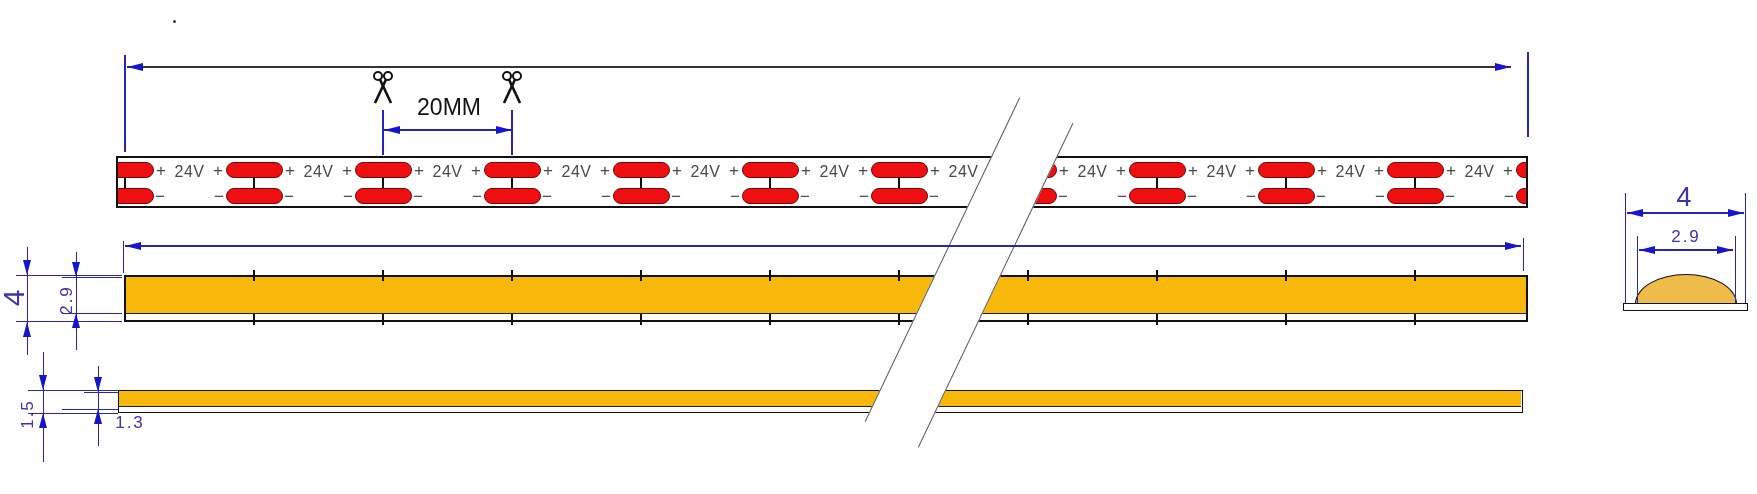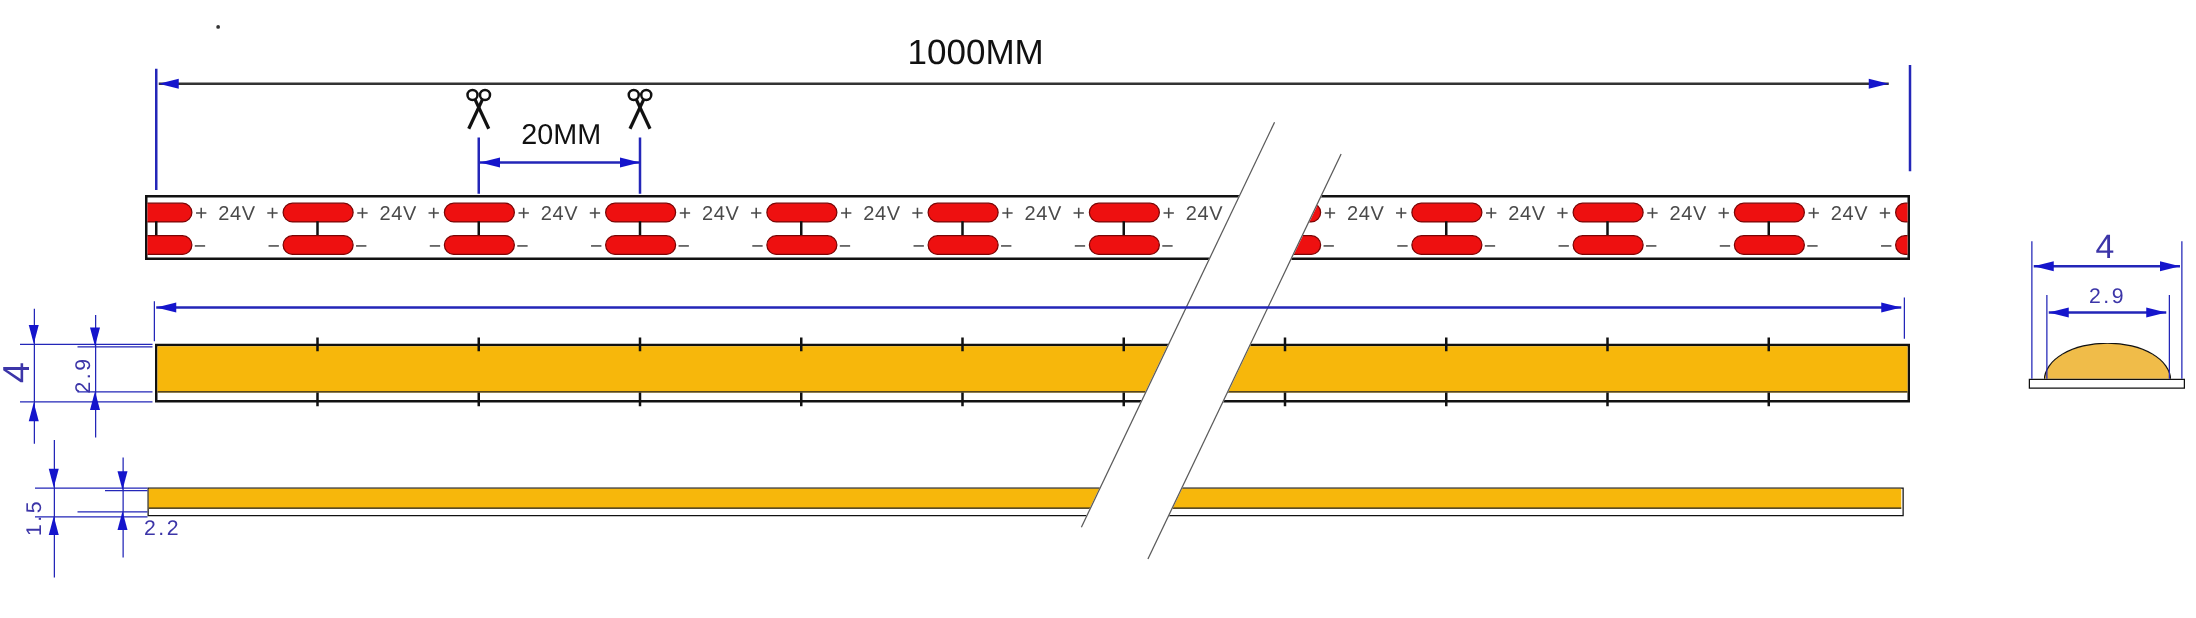--- a/index.html
+++ b/index.html
@@ -43,21 +43,20 @@
 
 <div class="canvas">
 
   <div class="dot" style="left:173px;top:20px;"></div>
 
   <div class="dl-v" style="left:124px;top:55px;height:97px;"></div>
   <div class="dl-v" style="left:1527px;top:52px;height:85px;"></div>
   <div class="dl-h dark" style="left:127px;top:66px;width:1384px;"></div>
   <div class="arr arr-l" style="left:127px;top:62.5px;"></div>
   <div class="arr arr-r" style="left:1495px;top:62.5px;"></div>
-  <div class="dim-text" style="left:698px;top:26px;width:165px;font-size:28px;">1000MM</div>
 
   <svg class="abs" style="left:371px;top:70px;z-index:12;" width="24" height="36" viewBox="0 0 24 36">
     <circle cx="7" cy="6" r="4" fill="none" stroke="#111" stroke-width="2"></circle>
     <circle cx="17" cy="6" r="4" fill="none" stroke="#111" stroke-width="2"></circle>
     <line x1="9" y1="9.5" x2="20" y2="33" stroke="#111" stroke-width="2.6"></line>
     <line x1="15" y1="9.5" x2="4" y2="33" stroke="#111" stroke-width="2.6"></line>
   </svg>
   <svg class="abs" style="left:500px;top:70px;z-index:12;" width="24" height="36" viewBox="0 0 24 36">
     <circle cx="7" cy="6" r="4" fill="none" stroke="#111" stroke-width="2"></circle>
     <circle cx="17" cy="6" r="4" fill="none" stroke="#111" stroke-width="2"></circle>
@@ -221,21 +220,21 @@
   <div class="arr arr-u" style="left:38.5px;top:413px;"></div>
   <div class="dl-h" style="left:28px;top:389.5px;width:90px;"></div>
   <div class="dl-h" style="left:28px;top:412.5px;width:90px;"></div>
   <div class="dim-text-blue rot" style="left:0px;top:404px;width:56px;height:20px;font-size:17px;line-height:20px;">1.5</div>
 
   <div class="dl-v" style="left:97.5px;top:366px;height:80px;"></div>
   <div class="arr arr-d" style="left:93.5px;top:377px;"></div>
   <div class="arr arr-u" style="left:93.5px;top:409px;"></div>
   <div class="dl-h" style="left:84px;top:391.5px;width:34px;"></div>
   <div class="dl-h" style="left:62px;top:408.5px;width:56px;"></div>
-  <div class="dim-text-blue" style="left:102px;top:413px;width:56px;font-size:17px;line-height:20px;">2.2</div>
+  <div class="dim-text-blue" style="left:102px;top:413px;width:56px;font-size:17px;line-height:20px;">1.3</div>
 
   <div class="break-band" style="left:939px;top:93px;width:60px;height:359px;"></div>
 
   <div class="dl-v" style="left:1624.5px;top:193px;height:110px;"></div>
   <div class="dl-v" style="left:1744.5px;top:193px;height:110px;"></div>
   <div class="dl-h" style="left:1627px;top:212px;width:117px;"></div>
   <div class="arr arr-l" style="left:1627px;top:208.5px;"></div>
   <div class="arr arr-r" style="left:1728px;top:208.5px;"></div>
   <div class="dim-text-blue" style="left:1655px;top:182px;width:60px;font-size:27px;">4</div>
 

